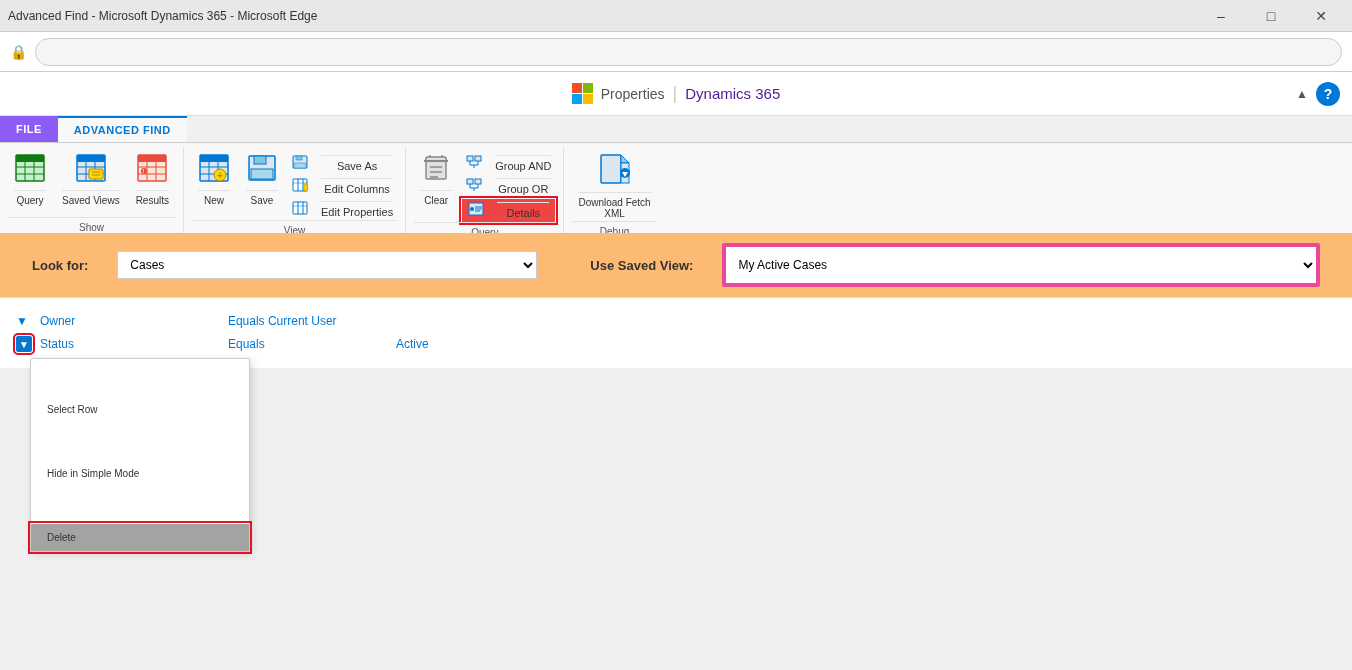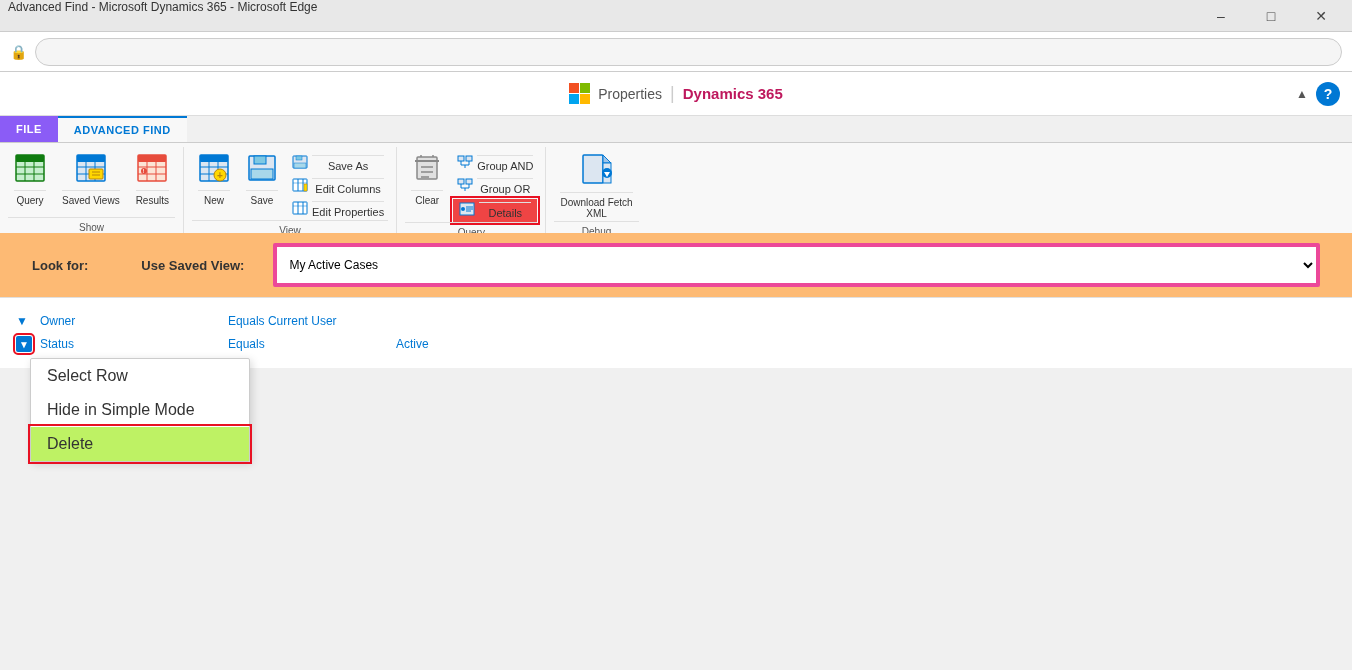--- a/index.html
+++ b/index.html
@@ -3,21 +3,21 @@
   <meta charset="utf-8">
   <style>
     * { box-sizing: border-box; margin: 0; padding: 0; }
     body { font-family: 'Segoe UI', Arial, sans-serif; font-size: 12px; background: #f0f0f0; width: 1352px; height: 670px; overflow: hidden; }
 
     
     .title-bar {
       background: #e8e8e8;
       height: 32px;
       display: flex;
-      align-items: flex-start;
+      align-items: center;
       justify-content: space-between;
       padding: 0 8px;
       border-bottom: 1px solid #ccc;
     }
     .title-bar-text { font-size: 12px; color: #333; }
     .title-bar-controls { display: flex; gap: 4px; }
     .title-bar-btn {
       width: 46px; height: 32px;
       display: flex; align-items: center; justify-content: center;
       cursor: pointer; font-size: 14px; color: #444;
@@ -66,21 +66,21 @@
     .ms-squares {
       display: grid;
       grid-template-columns: 10px 10px;
       grid-template-rows: 10px 10px;
       gap: 1px;
     }
     .sq1 { background: #f25022; }
     .sq2 { background: #7fba00; }
     .sq3 { background: #00a4ef; }
     .sq4 { background: #ffb900; }
-    .dynamics-text { font-size: 15px; color: #be185d; font-weight: 700; }
+    .dynamics-text { font-size: 15px; color: #4c1d95; font-weight: 400; }
     .help-icon {
       position: absolute;
       right: 12px;
       width: 24px; height: 24px;
       background: #0078d4;
       border-radius: 50%;
       display: flex; align-items: center; justify-content: center;
       color: white; font-weight: bold; font-size: 14px; cursor: pointer;
     }
     .collapse-icon {
@@ -146,21 +146,21 @@
 
     .ribbon-btn-small {
       display: flex;
       align-items: center;
       gap: 4px;
       cursor: pointer;
       padding: 2px 4px;
       white-space: nowrap;
     }
     .ribbon-btn-small .icon { font-size: 14px; }
-    .ribbon-btn-small .label { font-size: 11px; color: #333; }
+    .ribbon-btn-small .label { font-size: 11px; color: #333; margin-left: 9px; }
 
     .ribbon-small-stack {
       display: flex;
       flex-direction: column;
       gap: 2px;
       justify-content: flex-start;
       padding-top: 2px;
     }
 
     
@@ -237,26 +237,27 @@
       left: 30px;
       background: white;
       border: 1px solid #ccc;
       border-radius: 2px;
       min-width: 220px;
       box-shadow: 2px 2px 8px rgba(0,0,0,0.15);
       z-index: 100;
     }
     .dropdown-item {
       padding: 8px 16px;
-      font-size: 16px;
+      font-size: 10px;
       color: #333;
       cursor: pointer;
+      margin-top: 37px;
     }
     .dropdown-item.selected {
-      background: #bef264;
+      background: #a3a3a3;
     }
 
     
     .highlight-box {
       outline: 2px solid #e81123;
       outline-offset: 1px;
     }
   </style>
 </head>
 <body>
@@ -499,20 +500,23 @@
     </div>
     <div class="label">Debug</div>
   </div>
 
 </div>
 
 <div class="content-area">
 
   <div class="look-for-bar">
     <span class="look-for-label">Look for:</span>
+    <select class="look-for-select">
+      <option>Cases</option>
+    </select>
     <span class="saved-view-label">Use Saved View:</span>
     <select class="saved-view-select">
       <option>My Active Cases</option>
     </select>
   </div>
 
   <div class="filter-area">
 
     <div class="filter-row">
       <span style="font-size:12px; color:#0078d4; margin-right:4px;">▼</span>

